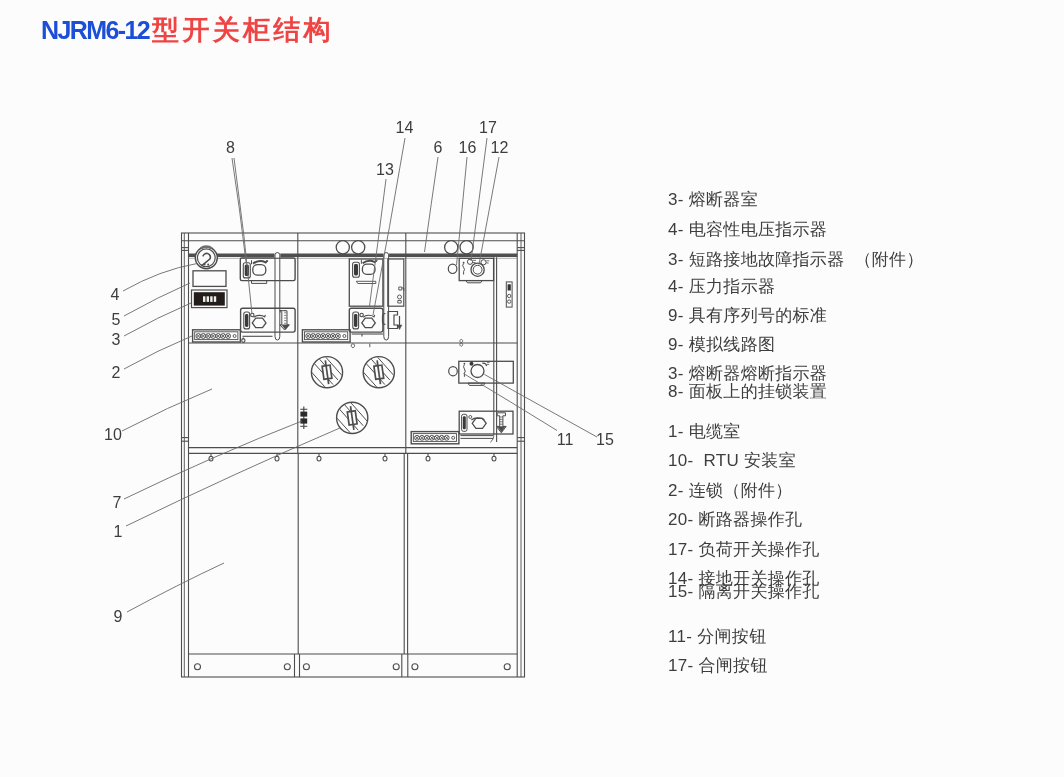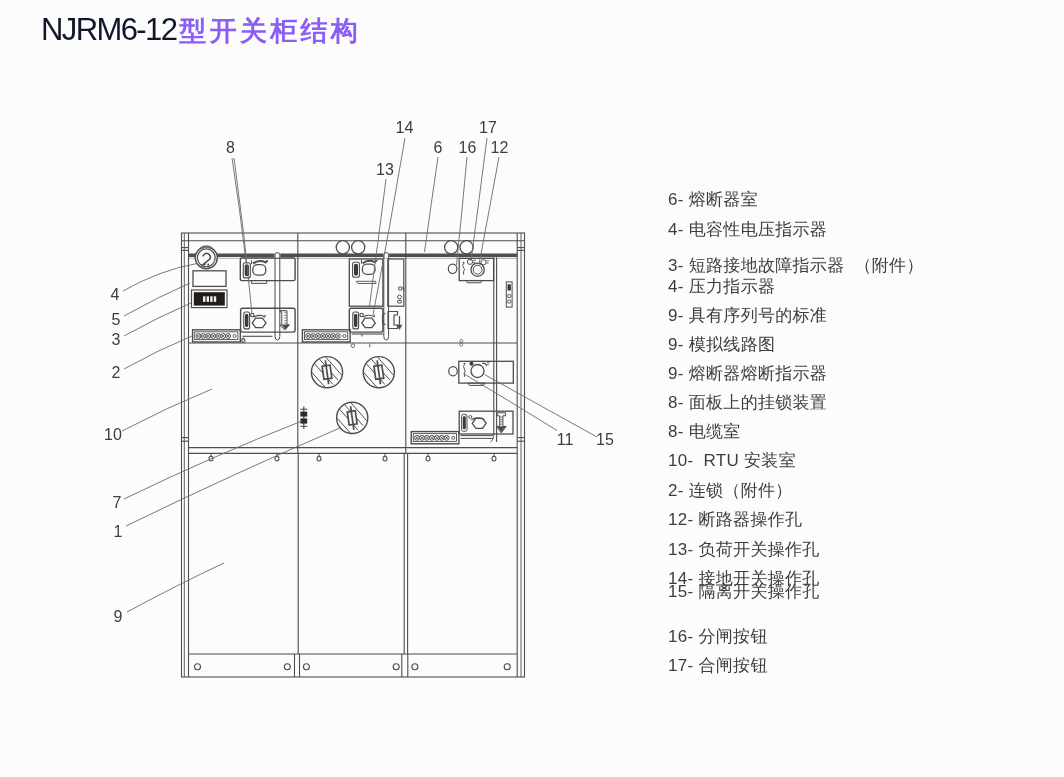--- a/index.html
+++ b/index.html
@@ -1,45 +1,45 @@
 <!DOCTYPE html>
 <html><head>
 <meta charset="utf-8">
 <style>
   html,body{margin:0;padding:0;}
   body{width:1064px;height:777px;background:#fcfcfc;font-family:"Liberation Sans",sans-serif;overflow:hidden;position:relative;}
   .title{position:absolute;left:41px;top:12px;white-space:nowrap;}
-  .title b{font-size:31px;font-weight:normal;color:#0f172a;letter-spacing:-1.6px;}
-  .title span{font-size:27px;font-weight:bold;color:#8b5cf6;letter-spacing:3.3px;margin-left:3px;}
+  .title b{font-size:25px;font-weight:bold;color:#1d4ed8;letter-spacing:-1.6px;}
+  .title span{font-size:27px;font-weight:bold;color:#ef4444;letter-spacing:3.3px;margin-left:3px;}
   .legend{position:absolute;left:668px;top:0;color:#3d3d3d;font-size:17px;letter-spacing:0.3px;}
   .legend div{position:absolute;white-space:nowrap;left:0;}
   svg{position:absolute;left:0;top:0;}
 </style>
 </head>
 <body>
 
 <div class="title"><b>NJRM6-12</b><span>型开关柜结构</span></div>
 
 <div class="legend">
-<div style="top:188px">6- 熔断器室</div>
+<div style="top:188px">3- 熔断器室</div>
 <div style="top:218px">4- 电容性电压指示器</div>
-<div style="top:254px">3- 短路接地故障指示器&nbsp;&nbsp;（附件）</div>
+<div style="top:248px">3- 短路接地故障指示器&nbsp;&nbsp;（附件）</div>
 <div style="top:275px">4- 压力指示器</div>
 <div style="top:304px">9- 具有序列号的标准</div>
 <div style="top:333px">9- 模拟线路图</div>
-<div style="top:362px">9- 熔断器熔断指示器</div>
-<div style="top:391px">8- 面板上的挂锁装置</div>
-<div style="top:420px">8- 电缆室</div>
+<div style="top:362px">3- 熔断器熔断指示器</div>
+<div style="top:380px">8- 面板上的挂锁装置</div>
+<div style="top:420px">1- 电缆室</div>
 <div style="top:449px">10-&nbsp; RTU 安装室</div>
 <div style="top:479px">2- 连锁（附件）</div>
-<div style="top:508px">12- 断路器操作孔</div>
-<div style="top:538px">13- 负荷开关操作孔</div>
+<div style="top:508px">20- 断路器操作孔</div>
+<div style="top:538px">17- 负荷开关操作孔</div>
 <div style="top:567px">14- 接地开关操作孔</div>
 <div style="top:580px">15- 隔离开关操作孔</div>
-<div style="top:625px">16- 分闸按钮</div>
+<div style="top:625px">11- 分闸按钮</div>
 <div style="top:654px">17- 合闸按钮</div>
 </div>
 
 <svg width="1064" height="777" viewBox="0 0 1064 777">
 <defs>
 <clipPath id="fa">
         <circle cx="327" cy="372.2" r="15"></circle>
       </clipPath>
 <clipPath id="fb">
         <circle cx="378.8" cy="372.2" r="15"></circle>

